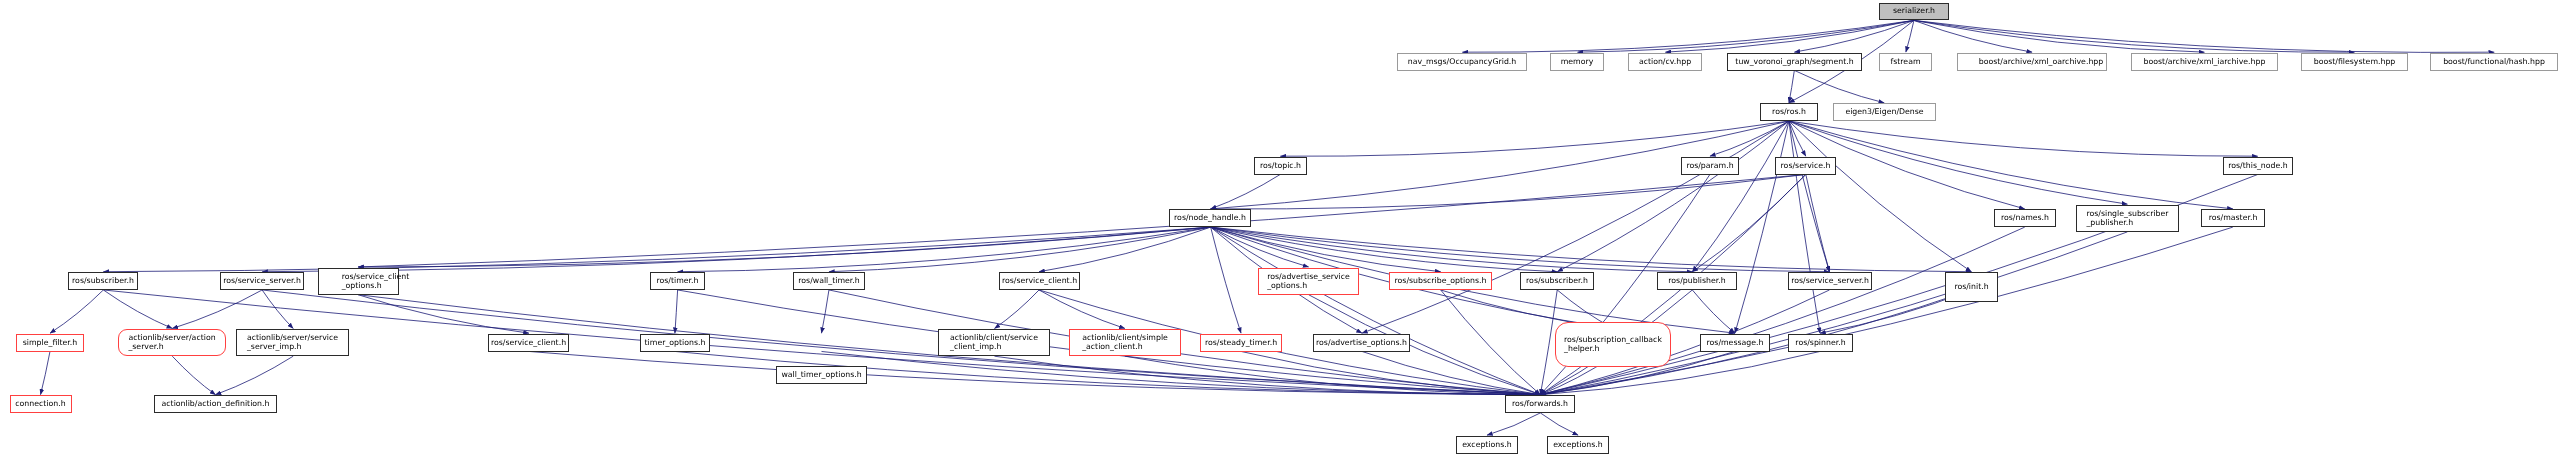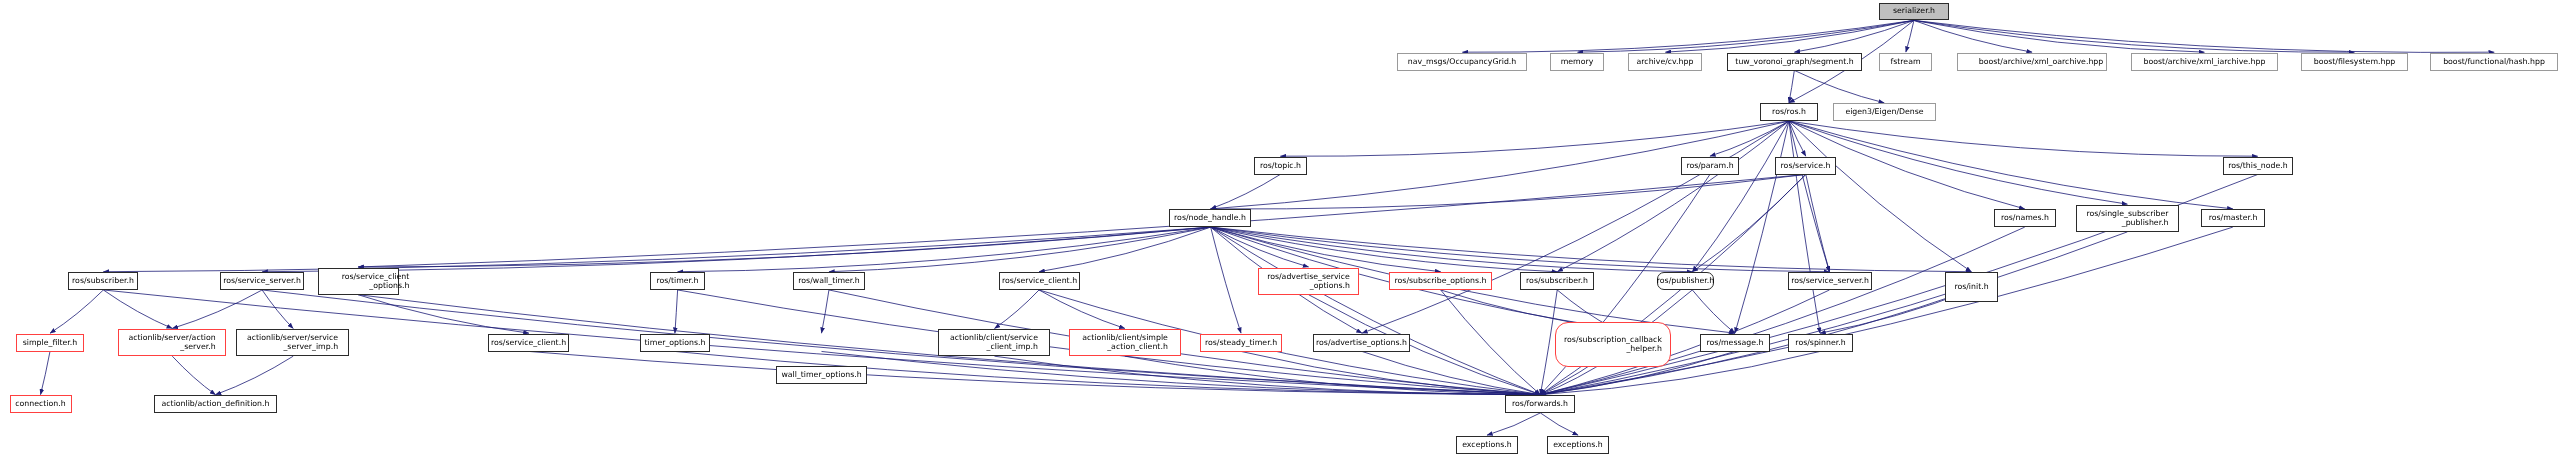--- a/index.html
+++ b/index.html
@@ -1,20 +1,20 @@
 <!DOCTYPE html>
 <html style="font-size:10.8px"><head>
 <meta charset="utf-8">
 <style>
   html,body{margin:0;padding:0;background:#ffffff;}
   #canvas{position:relative;width:2576px;height:459px;background:#ffffff;
           font-family:"DejaVu Sans","Liberation Sans",sans-serif;overflow:hidden;}
   #edges{position:absolute;left:0;top:0;width:2576px;height:459px;}
   .node{position:absolute;box-sizing:border-box;display:flex;align-items:center;
-        justify-content:center;text-align:right;background:#ffffff;
+        justify-content:center;text-align:left;background:#ffffff;
         border:0.7px solid #9a9a9a;color:#000000;font-size:7.8px;line-height:8.4px;
         letter-spacing:0px;white-space:pre-line;padding:0 2px;z-index:5;}
   .node.black{border:1.1px solid #2b2b2b;}
   .node.red{border:1.1px solid #ff4040;}
   .node.root{background:#bfbfbf;border:1.1px solid #2b2b2b;}
 </style>
 </head>
 <body>
 
 <div id="canvas">
@@ -118,21 +118,21 @@
         <path d="M2388.0,527.0 Q2335.3,562.1 2280.0,584.0" marker-end="url(#arrow)" stroke="#1f1f78"></path>
         <path d="M2568.0,520.0 Q2427.5,565.3 2280.0,584.0" marker-end="url(#arrow)" stroke="#1f1f78"></path>
         <path d="M2694.0,520.0 Q2492.0,569.7 2280.0,584.0" marker-end="url(#arrow)" stroke="#1f1f78"></path>
         <path d="M2280.0,611.0 Q2241.4,631.9 2201.0,644.0" marker-end="url(#arrow)" stroke="#1f1f78"></path>
         <path d="M2280.0,611.0 Q2307.3,631.1 2336.0,644.0" marker-end="url(#arrow)" stroke="#1f1f78"></path>
       </g>
   </svg>
 <div class="node root" style="left: 1879px; top: 2.7px; width: 70px; height: 17.6px;">serializer.h</div>
     <div class="node" style="left: 1397px; top: 53px; width: 130px; height: 17.6px;">nav_msgs/OccupancyGrid.h</div>
     <div class="node" style="left: 1550px; top: 53px; width: 54px; height: 17.6px;">memory</div>
-    <div class="node" style="left: 1628px; top: 53px; width: 74px; height: 17.6px;">archive/cv.hpp</div>
+    <div class="node" style="left: 1628px; top: 53px; width: 74px; height: 17.6px;">action/cv.hpp</div>
     <div class="node black" style="left: 1727px; top: 53px; width: 135px; height: 17.6px;">tuw_voronoi_graph/segment.h</div>
     <div class="node" style="left: 1879px; top: 53px; width: 53px; height: 17.6px;">fstream</div>
     <div class="node" style="left: 1957px; top: 53px; width: 150px; height: 17.6px; padding-left: 20px;">boost/archive/xml_oarchive.hpp</div>
     <div class="node" style="left: 2131px; top: 53px; width: 147px; height: 17.6px;">boost/archive/xml_iarchive.hpp</div>
     <div class="node" style="left: 2301px; top: 53px; width: 107px; height: 17.6px;">boost/filesystem.hpp</div>
     <div class="node" style="left: 2430px; top: 53px; width: 128px; height: 17.6px;">boost/functional/hash.hpp</div>
     <div class="node black" style="left: 1760px; top: 103px; width: 58px; height: 17.6px;">ros/ros.h</div>
     <div class="node" style="left: 1833px; top: 103px; width: 103px; height: 17.6px;">eigen3/Eigen/Dense</div>
     <div class="node black" style="left: 1254px; top: 157px; width: 53px; height: 17.6px;">ros/topic.h</div>
     <div class="node black" style="left: 1681px; top: 157px; width: 58px; height: 17.6px;">ros/param.h</div>
@@ -147,25 +147,25 @@
     <div class="node black" style="left: 220px; top: 272px; width: 84px; height: 17.6px;">ros/service_server.h</div>
     <div class="node black" style="left: 318px; top: 268px; width: 81px; height: 27px; padding-left: 36px;">ros/service_client
 _options.h</div>
     <div class="node black" style="left: 650px; top: 272px; width: 55px; height: 17.6px;">ros/timer.h</div>
     <div class="node black" style="left: 793px; top: 272px; width: 72px; height: 17.6px;">ros/wall_timer.h</div>
     <div class="node black" style="left: 999px; top: 272px; width: 81px; height: 17.6px;">ros/service_client.h</div>
     <div class="node red" style="left: 1258px; top: 268px; width: 101px; height: 27px;">ros/advertise_service
 _options.h</div>
     <div class="node red" style="left: 1389px; top: 272px; width: 103px; height: 17.6px;">ros/subscribe_options.h</div>
     <div class="node black" style="left: 1520px; top: 272px; width: 74px; height: 17.6px;">ros/subscriber.h</div>
-    <div class="node black" style="left: 1657px; top: 272px; width: 57px; height: 17.6px; border-radius: 7px;">ros/publisher.h</div>
+    <div class="node black" style="left: 1657px; top: 272px; width: 80px; height: 17.6px;">ros/publisher.h</div>
     <div class="node black" style="left: 1788px; top: 272px; width: 84px; height: 17.6px;">ros/service_server.h</div>
     <div class="node black" style="left: 1945px; top: 272px; width: 53px; height: 30px;">ros/init.h</div>
     <div class="node red" style="left: 16px; top: 334px; width: 68px; height: 17.6px;">simple_filter.h</div>
-    <div class="node red" style="left: 118px; top: 329px; width: 108px; height: 27px;">actionlib/server/action
+    <div class="node red" style="left: 118px; top: 329px; width: 108px; height: 27px; border-radius: 9px;">actionlib/server/action
 _server.h</div>
     <div class="node black" style="left: 236px; top: 329px; width: 113px; height: 27px;">actionlib/server/service
 _server_imp.h</div>
     <div class="node black" style="left: 488px; top: 334px; width: 81px; height: 17.6px;">ros/service_client.h</div>
     <div class="node black" style="left: 640px; top: 334px; width: 70px; height: 17.6px;">timer_options.h</div>
     <div class="node black" style="left: 776px; top: 334px; width: 91px; height: 17.6px; margin-top: 32px;">wall_timer_options.h</div>
     <div class="node black" style="left: 938px; top: 329px; width: 112px; height: 27px;">actionlib/client/service
 _client_imp.h</div>
     <div class="node red" style="left: 1069px; top: 329px; width: 112px; height: 27px;">actionlib/client/simple
 _action_client.h</div>

